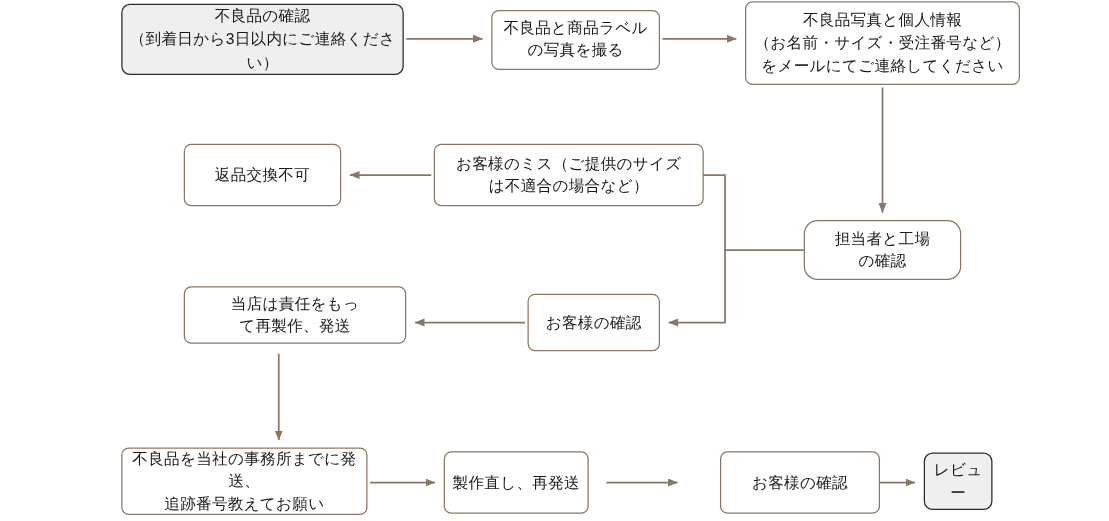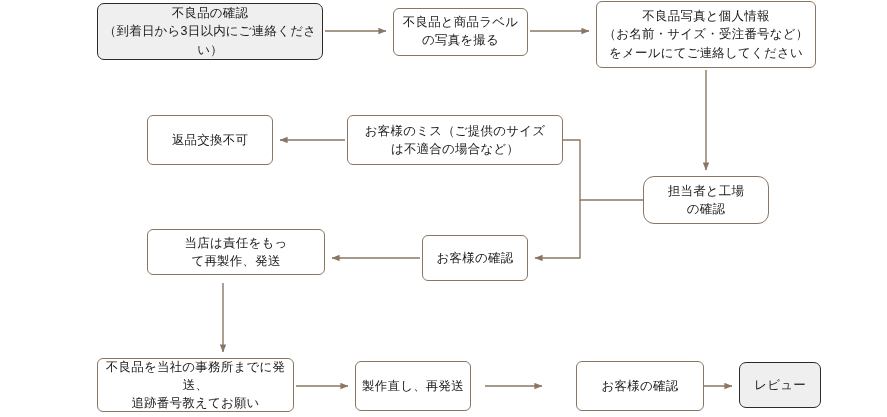--- a/index.html
+++ b/index.html
@@ -89,15 +89,15 @@
       <div class="node plain" style="left: 335px; top: 115px; width: 216px; height: 50px;"><span>お客様のミス（ご提供のサイズ
 は不適合の場合など）</span></div>
       <div class="node plain" style="left: 135px; top: 115px; width: 126px; height: 50px;"><span>返品交換不可</span></div>
       <div class="node plain" style="left: 410px; top: 235px; width: 106px; height: 46px;"><span>お客様の確認</span></div>
       <div class="node plain" style="left: 135px; top: 229px; width: 178px; height: 46px; text-align: center;"><span>当店は責任をもっ
 て再製作、発送</span></div>
       <div class="node plain" style="left: 85px; top: 358px; width: 197px; height: 54px;"><span>不良品を当社の事務所までに発送、
 追跡番号教えてお願い</span></div>
       <div class="node plain" style="left: 343px; top: 361px; width: 116px; height: 50px;"><span>製作直し、再発送</span></div>
       <div class="node plain" style="left: 564px; top: 361px; width: 128px; height: 50px;"><span>お客様の確認</span></div>
-      <div class="node accent" style="left: 727px; top: 362px; width: 82px; height: 46px;"><span>レビュー</span></div>
+      <div class="node accent" style="left: 727px; top: 362px; width: 55px; height: 46px;"><span>レビュー</span></div>
     </div>
 </div>
 
 </body></html>

